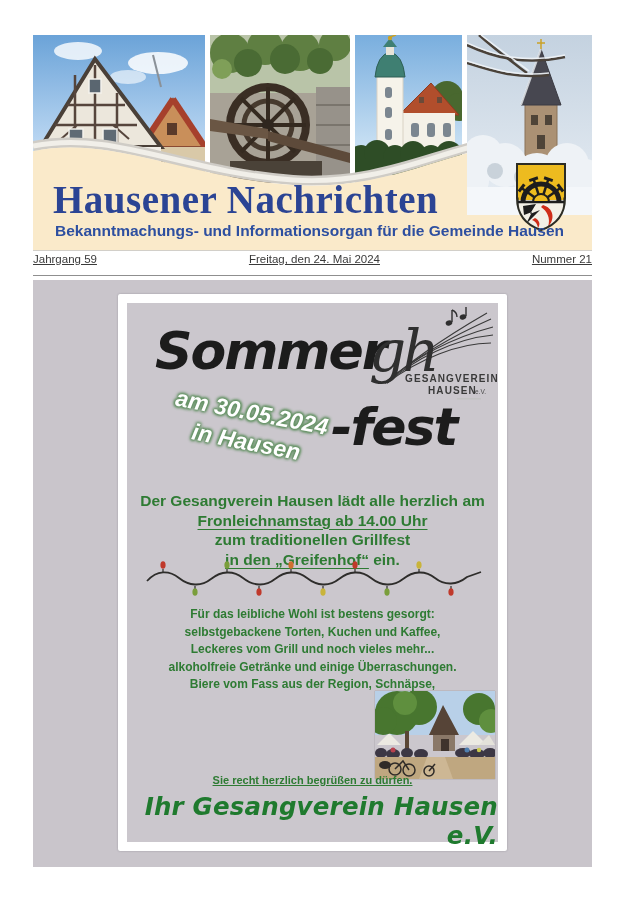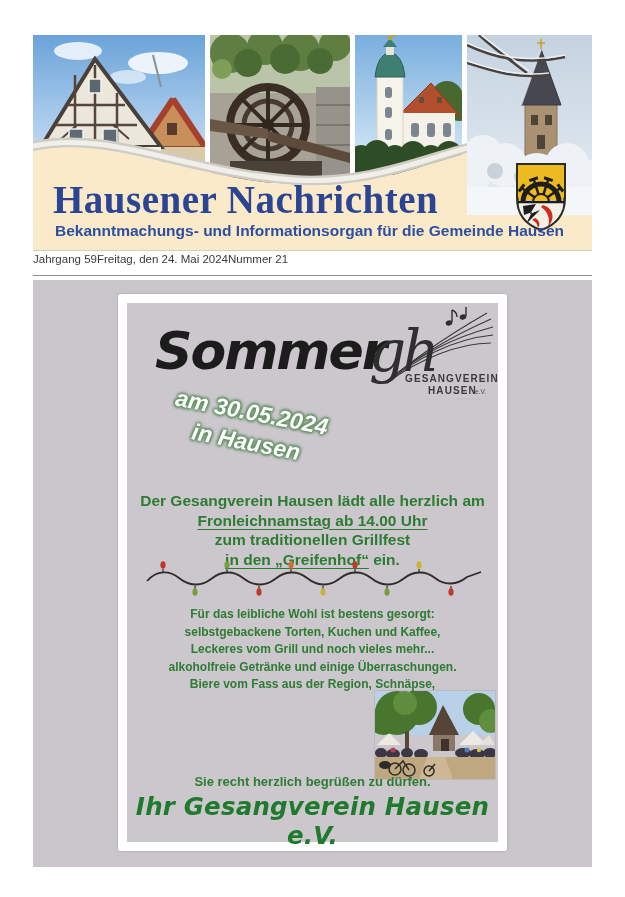--- a/index.html
+++ b/index.html
@@ -15,22 +15,22 @@
   .p2{left:177px;width:140px;height:148px;z-index:1;}
   .p3{left:322px;width:107px;height:148px;z-index:1;}
   .p4{left:434px;width:125px;height:180px;z-index:4;}
   .wave{left:0;top:100px;width:559px;height:115px;z-index:3;}
   .arms{left:482px;top:127px;width:52px;height:70px;z-index:5;}
   .mast-title{left:20px;top:142px;z-index:6;font-family:"Liberation Serif",serif;
       font-size:39px;font-weight:600;color:#2b4494;letter-spacing:.5px;white-space:nowrap;}
   .mast-sub{left:22px;top:187px;z-index:6;font-size:15.5px;font-weight:bold;color:#2d4fa0;white-space:nowrap;}
 
   
-  .issuebar{left:33px;top:253px;width:559px;height:22px;display:flex;
-      align-items:flex-start;font-size:11.5px;color:#3a3a3a;border-bottom:1px solid #8f8f8f;}
+  .issuebar{left:33px;top:253px;width:559px;height:22px;display:flex;justify-content:space-between;
+      align-items:flex-start;font-size:11.5px;color:#3a3a3a;border-bottom:1px solid #8f8f8f;text-decoration:underline;}
 
   
   .poster{left:33px;top:280px;width:559px;height:587px;background:#c9c5cb;}
   .flyer{position:absolute;left:85px;top:14px;width:389px;height:557px;background:#ffffff;
       border-radius:2px;box-shadow:0 0 2px rgba(90,90,100,.45);}
   .flyer-inner{position:absolute;left:9px;top:9px;right:9px;bottom:9px;background:#cbc7cd;}
 
   .headline{position:absolute;font-family:"DejaVu Sans",sans-serif;font-weight:900;font-style:italic;
       color:#1c1c1c;font-size:52px;letter-spacing:-2px;line-height:56px;white-space:nowrap;}
   .h-sommer{left:28px;top:20px;}
@@ -44,22 +44,22 @@
                   1px -1px 3px #679467,-1px 1px 3px #679467;}
 
   .green{color:#2e7b33;font-weight:bold;text-align:center;}
   .invite{left:0;top:188px;width:100%;font-size:15.5px;line-height:19.5px;}
   .uline{text-decoration:underline;text-underline-offset:3px;}
   .garland{left:16px;top:256px;width:340px;height:38px;}
   .food{left:0;top:303px;width:100%;font-size:12px;line-height:17.5px;}
   .festphoto{left:248px;top:388px;width:120px;height:88px;box-shadow:0 0 1px rgba(0,0,0,.4);}
   .weather{left:28px;top:417px;width:260px;font-size:14.5px;line-height:17px;}
   .weather .note{font-size:10px;line-height:13px;}
-  .closing{left:0;top:471px;width:100%;font-size:13px;}
-  .signature{left:0;top:489px;width:100%;text-align:center;color:#1f7a2e;font-weight:900;font-style:italic;
+  .closing{left:0;top:471px;width:100%;font-size:11px;text-decoration:underline;}
+  .signature{left:0;top:489px;width:100%;text-align:right;color:#1f7a2e;font-weight:900;font-style:italic;
       font-size:24.5px;font-family:"DejaVu Sans",sans-serif;letter-spacing:.2px;}
 </style>
 </head>
 <body>
 
 <div class="page">
 
   <div class="abs banner">
 
     <div class="photo p1">
@@ -295,20 +295,21 @@
             <text x="104" y="87" font-family="Liberation Sans, sans-serif" font-size="6.5" fill="#4a4a4a">e.V.</text>
             <rect x="86" y="91" width="24" height="1.5" fill="#c2c2c2"></rect>
           </svg>
         </div>
 
         <div class="abs badge">
           <div>am 30.05.2024</div>
           <div>in Hausen</div>
         </div>
 
+        <div class="headline h-fest">-fest</div>
 
         <div class="abs green invite">
           <div>Der Gesangverein Hausen lädt alle herzlich am</div>
           <div class="uline">Fronleichnamstag ab 14.00 Uhr</div>
           <div>zum traditionellen Grillfest</div>
           <div><span class="uline">in den „Greifenhof“</span><span> ein.</span></div>
         </div>
 
         <div class="abs garland">
           <svg width="340" height="38" viewBox="0 0 336 38">

